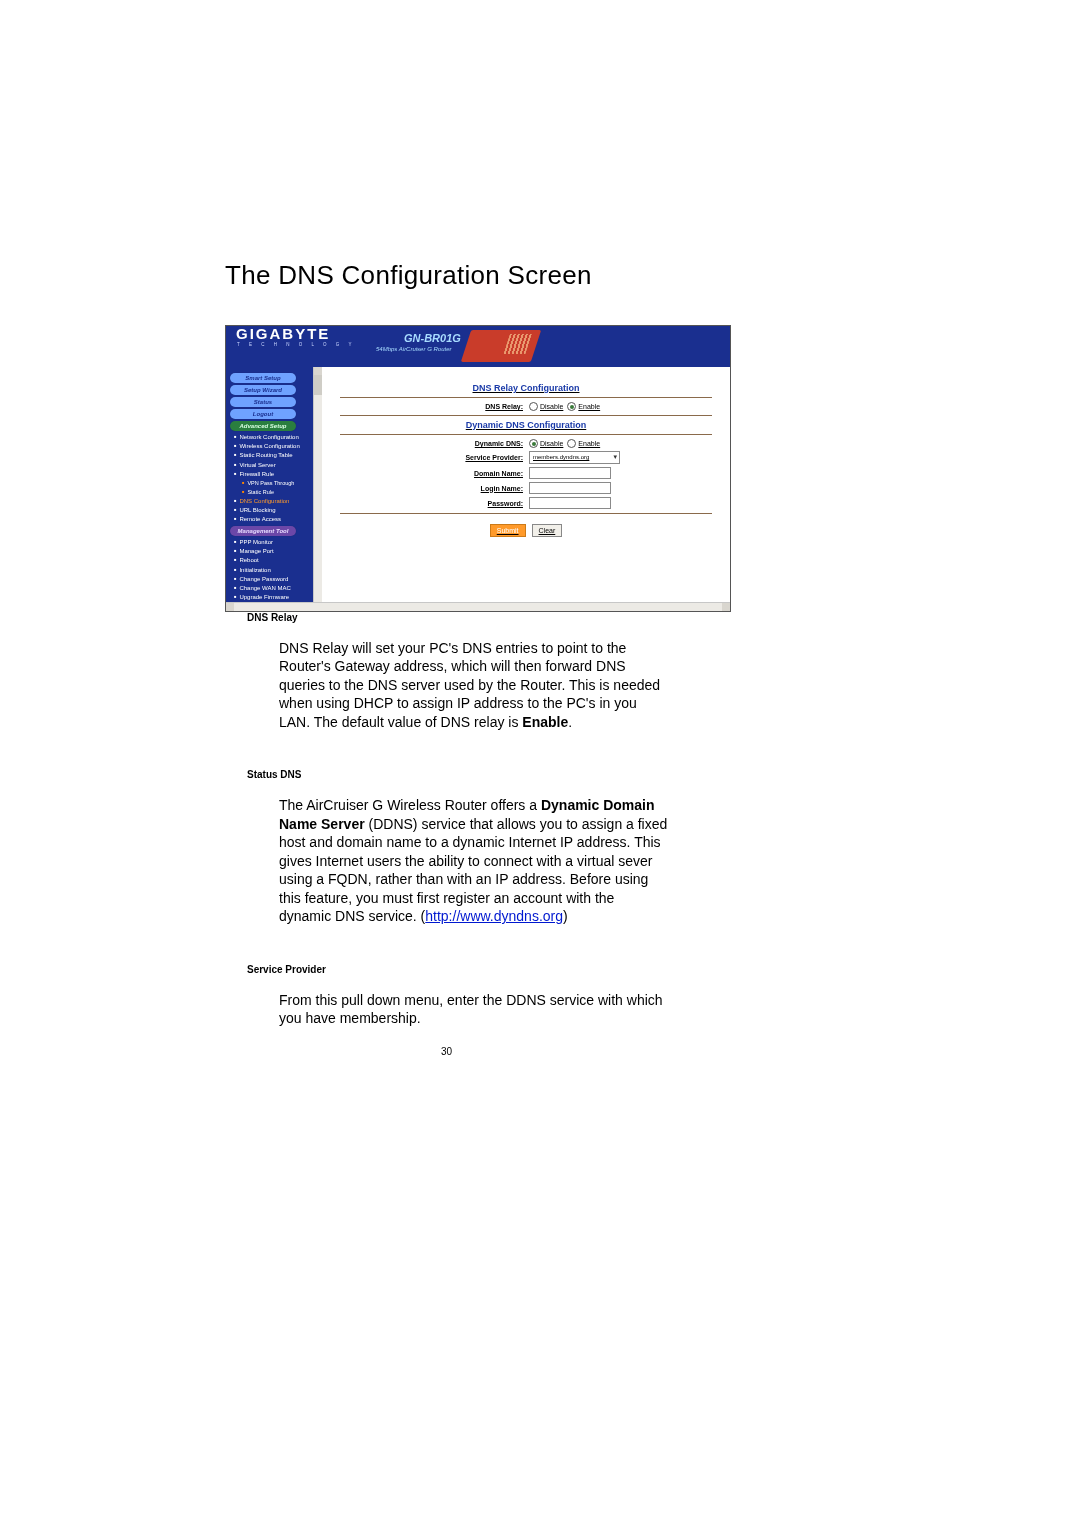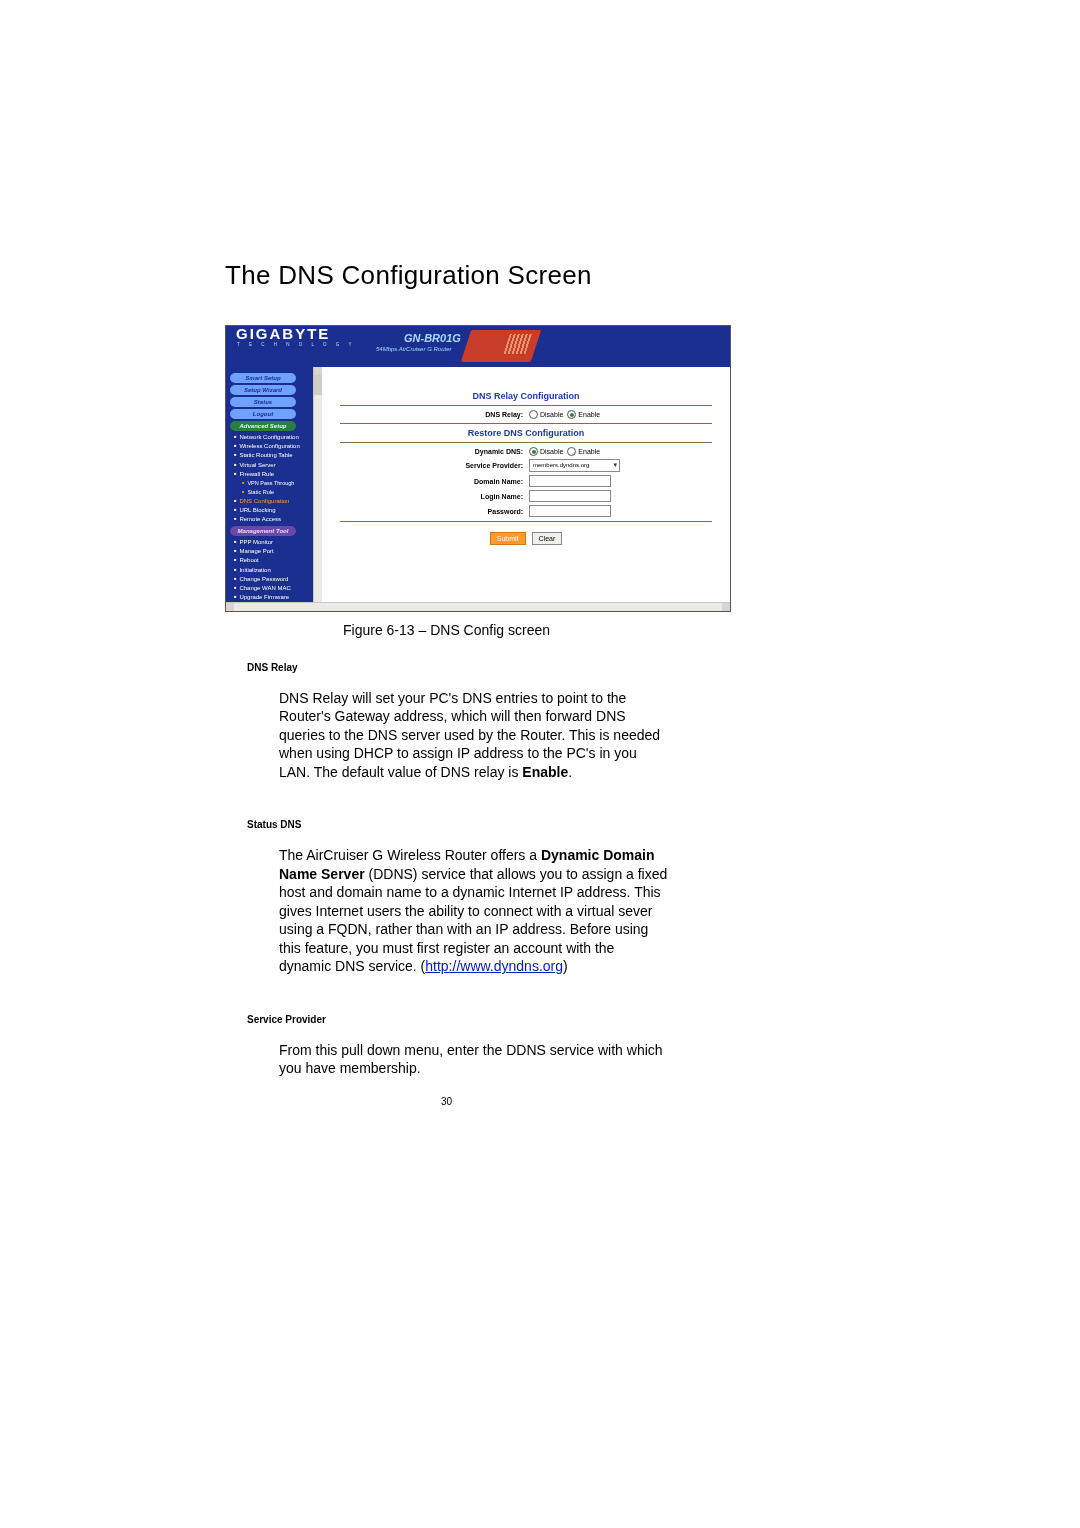--- a/index.html
+++ b/index.html
@@ -161,22 +161,23 @@
     position: relative;
     top: -1px;
   }
   .side-item.sub { padding-left: 16px; font-size: 5.5px; }
   .side-item.sub::before { color: #ff8800; }
   .side-item.active { color: #ff9a2a; }
 
   .content {
     flex: 1;
     background: #fff;
-    padding-top: 24px;
-    position: relative;
+    padding-top: 16px;
+    position: relative;
+    text-decoration: underline;
   }
   .content hr.sep {
     border: none;
     border-top: 1px solid #8a6a4b;
     margin: 4px 18px;
   }
   .section-head {
     text-align: center;
     font-size: 9px;
     font-weight: 700;
@@ -384,21 +385,21 @@
                 <span class="dot"></span>
                 <span>Disable</span>
               </span>
             <span class="radio checked">
                 <span class="dot"></span>
                 <span>Enable</span>
               </span>
           </div>
         </div>
         <hr class="sep">
-        <div class="section-head">Restore DNS Configuration</div>
+        <div class="section-head">Dynamic DNS Configuration</div>
         <hr class="sep">
         <div class="form-row">
           <div class="lbl">Dynamic DNS:</div>
           <div class="val">
             <span class="radio checked">
                 <span class="dot"></span>
                 <span>Disable</span>
               </span>
             <span class="radio">
                 <span class="dot"></span>
@@ -436,21 +437,20 @@
           <div class="btn">Clear</div>
         </div>
       </div>
     </div>
     <div class="bottom-scroll">
       <div class="arrow left"></div>
       <div class="arrow right"></div>
     </div>
   </div>
 
-  <div class="fig-caption">Figure 6-13 – DNS Config screen</div>
 
   <div class="body-block">
     <div class="para-head">DNS Relay</div>
     <p class="para"><span>DNS Relay will set your PC's DNS entries to point to the Router's Gateway address, which will then forward DNS queries to the DNS server used by the Router.    This is needed when using DHCP to assign IP address to the PC's in you LAN. The default value of DNS relay is </span><span class="bold">Enable</span><span>.</span></p>
 
     <div class="para-head">Status DNS</div>
     <p class="para"><span>The AirCruiser G Wireless Router offers a </span><span class="bold">Dynamic Domain Name Server</span><span> (DDNS) service that allows you to assign a fixed host and domain name to a dynamic Internet IP address. This gives Internet users the ability to connect with a virtual sever using a FQDN, rather than with an IP address. Before using this feature, you must first register an account with the dynamic DNS service. (</span><a class="link">http://www.dyndns.org</a><span>)</span></p>
 
     <div class="para-head" style="">Service Provider</div>
     <p class="para" style="margin-bottom:18px;">From this pull down menu, enter the DDNS service with which you have membership.</p>

